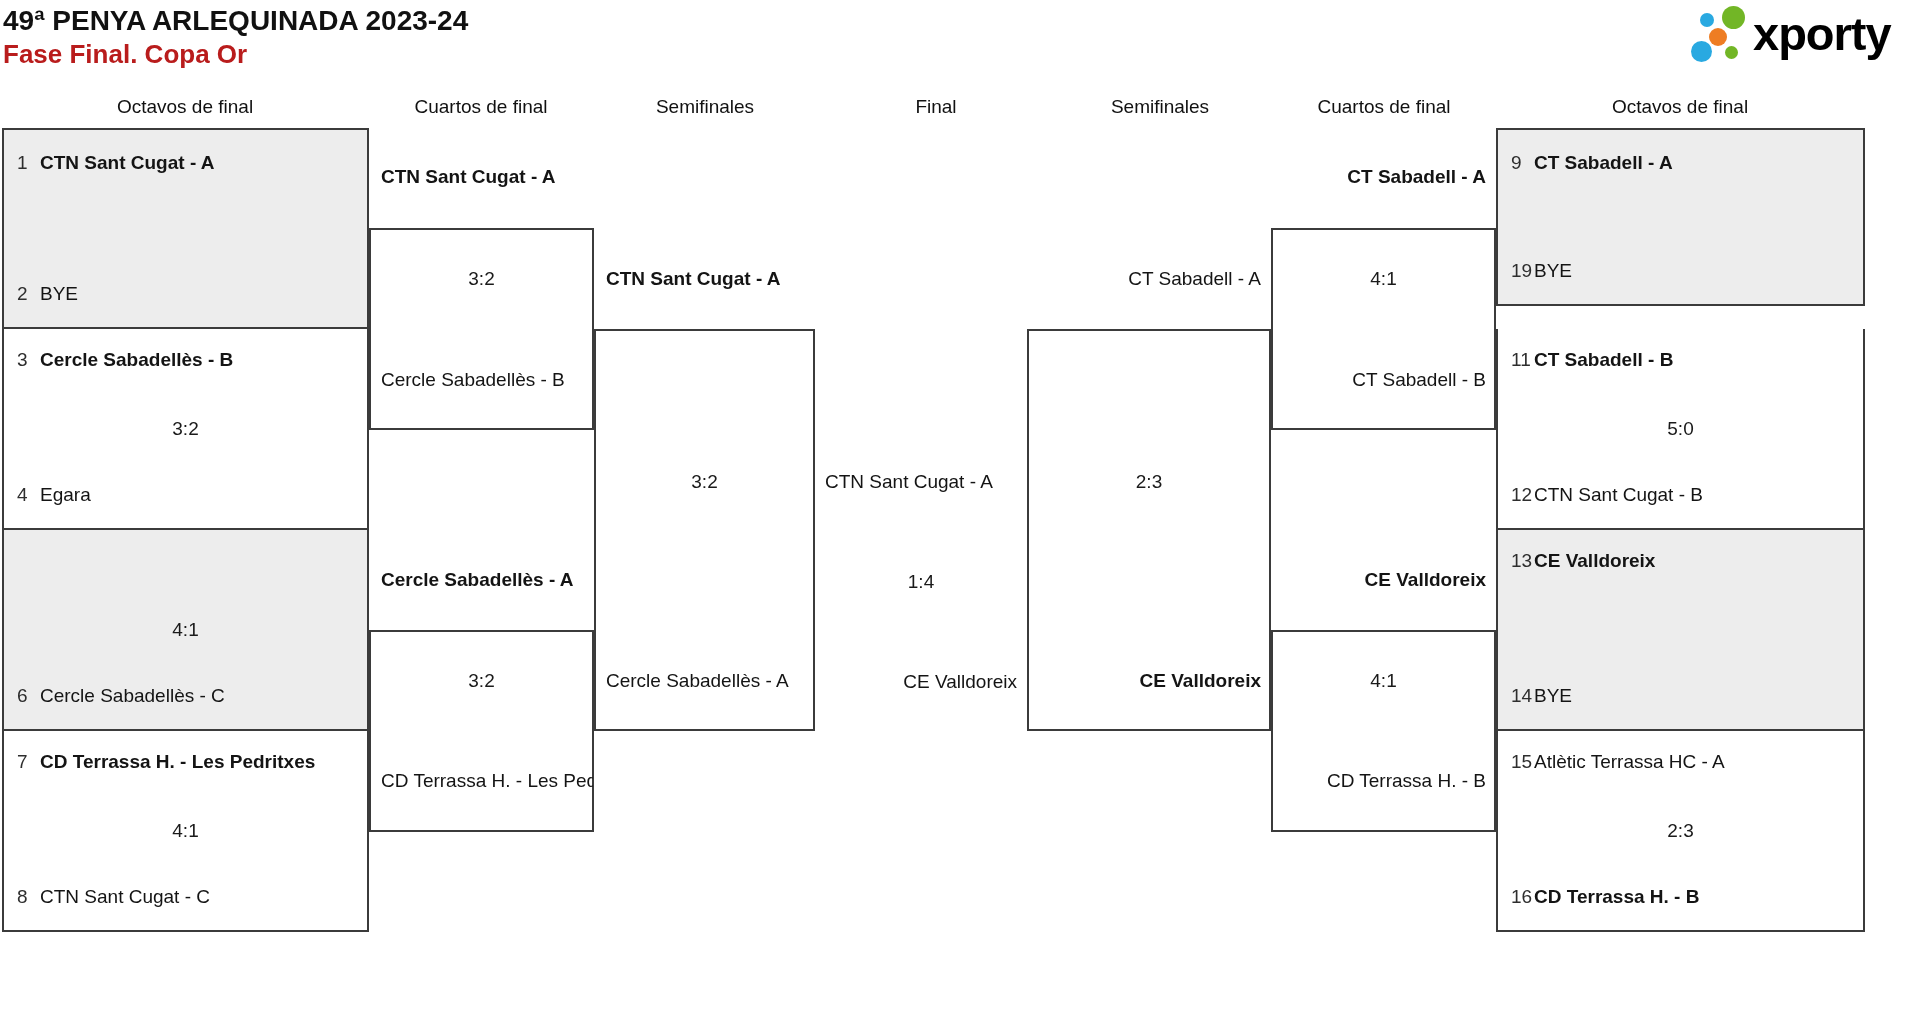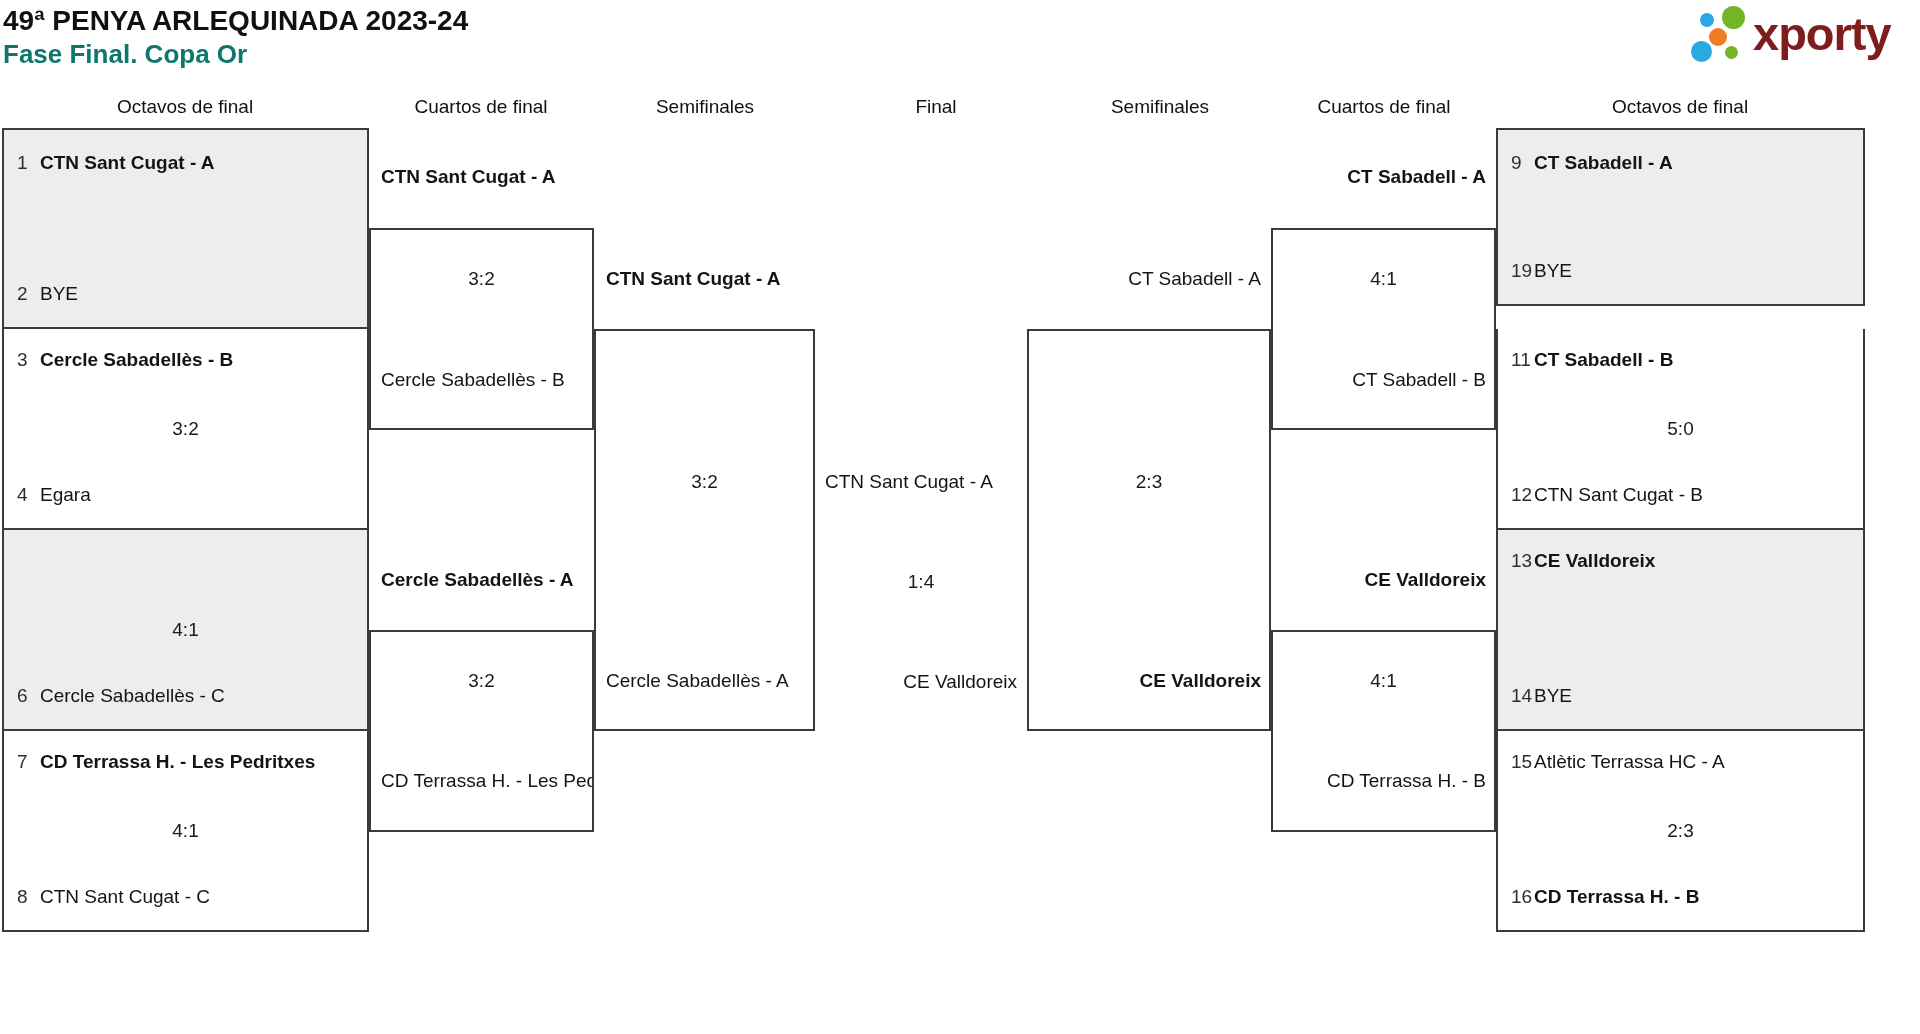--- a/index.html
+++ b/index.html
@@ -14,21 +14,21 @@
   #stage{position:absolute;inset:0;padding-left:7px;}
 
   
   .title{
     position:absolute;left:3px;top:4px;
     font-size:28px;font-weight:700;line-height:34px;color:#111;
     white-space:nowrap;
   }
   .subtitle{
     position:absolute;left:3px;top:38px;
-    font-size:26px;font-weight:700;line-height:32px;color:#0f766e;
+    font-size:26px;font-weight:700;line-height:32px;color:#b91c1c;
     white-space:nowrap;
   }
 
   
   .logo{position:absolute;top:0;left:1685px;width:235px;height:70px;cursor:pointer;}
   .dot{position:absolute;border-radius:50%;}
   .logo-text{
     position:absolute;left:68px;top:6px;
     font-size:47px;font-weight:800;letter-spacing:-1px;
     line-height:56px;
@@ -102,21 +102,21 @@
 
   <div class="title">49ª PENYA ARLEQUINADA 2023-24</div>
   <div class="subtitle">Fase Final. Copa Or</div>
 
   <div class="logo">
     <span class="dot" style="left:15px;top:13px;width:14px;height:14px;background:#29a9e1;"></span>
     <span class="dot" style="left:37px;top:6px;width:23px;height:23px;background:#72b626;"></span>
     <span class="dot" style="left:24px;top:28px;width:18px;height:18px;background:#ee7d23;"></span>
     <span class="dot" style="left:6px;top:41px;width:21px;height:21px;background:#29a9e1;"></span>
     <span class="dot" style="left:40px;top:46px;width:13px;height:13px;background:#72b626;"></span>
-    <span class="logo-text" style="color:#7f1d1d;">xporty</span>
+    <span class="logo-text" style="color:#000000;">xporty</span>
   </div>
 
   <span class="rhead" style="left:35px;">Octavos de final</span>
   <span class="rhead" style="left:331px;">Cuartos de final</span>
   <span class="rhead" style="left:555px;">Semifinales</span>
   <span class="rhead" style="left:786px;">Final</span>
   <span class="rhead" style="left:1010px;">Semifinales</span>
   <span class="rhead" style="left:1234px;">Cuartos de final</span>
   <span class="rhead" style="left:1530px;">Octavos de final</span>
 

